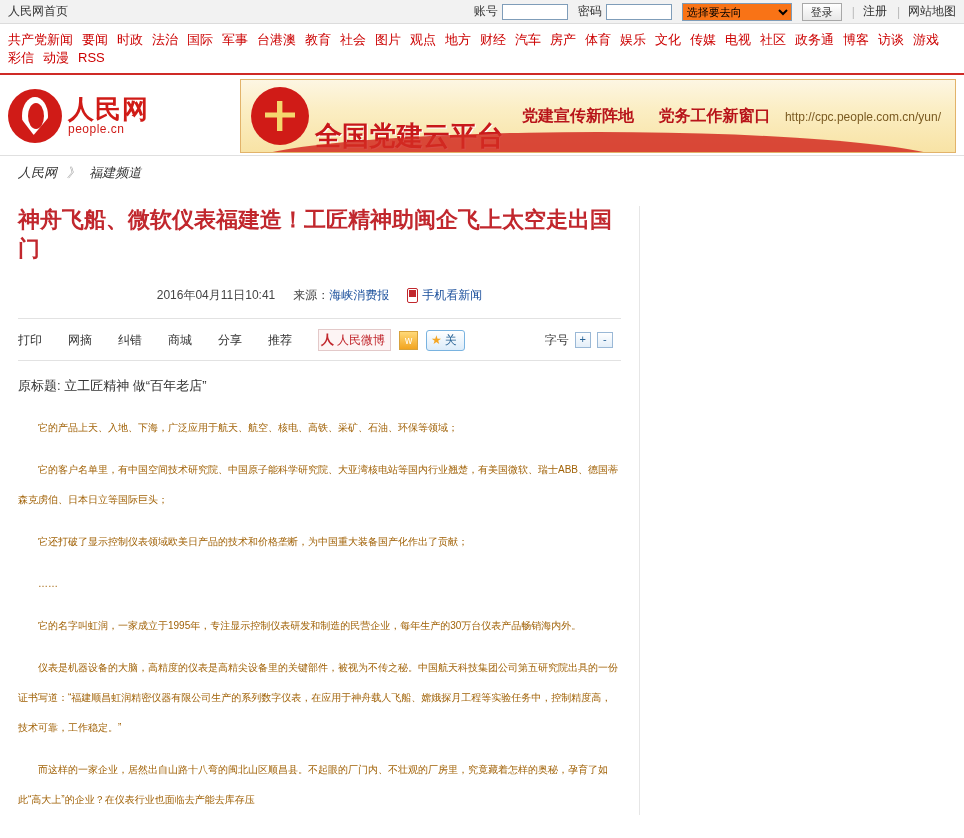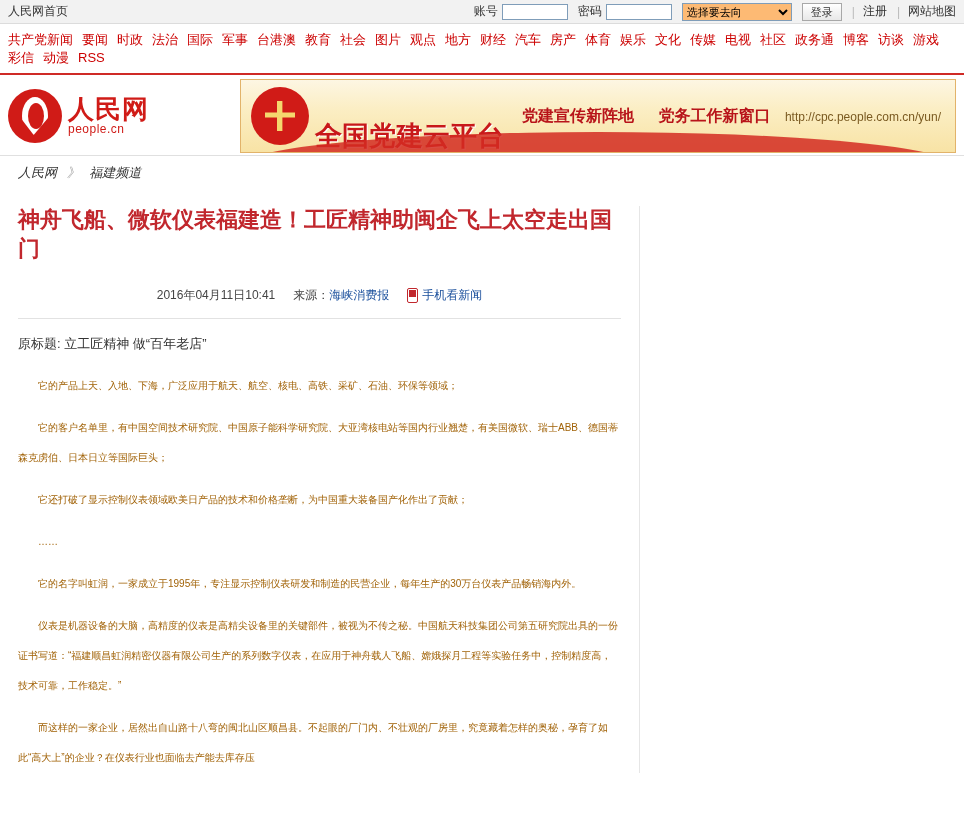--- a/index.html
+++ b/index.html
@@ -44,21 +44,21 @@
     font-size: 11px;
     margin-right: 10px;
     box-sizing: border-box;
   }
   .topbar select.sel {
     width: 110px;
     height: 18px;
     font-size: 11px;
     margin-right: 10px;
     border: 1px solid #7f9db9;
-    background: #fdba74;
+    background: #f97316;
   }
   .topbar .btn {
     border: 1px solid #a8a8a8;
     background: linear-gradient(#ffffff, #e8e8e8);
     font-size: 11px;
     padding: 1px 8px;
     height: 18px;
     line-height: 15px;
     box-sizing: border-box;
     margin-right: 10px;
@@ -399,20 +399,42 @@
     <span>2016年04月11日10:41</span>
     <span class="src">
       <span>来源：</span><a href="#">海峡消费报</a>
     </span>
     <a class="mobile" href="#">
       <span class="phone"></span>
       <span>手机看新闻</span>
     </a>
   </div>
 
+  <div class="toolbar">
+    <a class="tool" href="#">打印</a>
+    <a class="tool" href="#">网摘</a>
+    <a class="tool" href="#">纠错</a>
+    <a class="tool" href="#">商城</a>
+    <a class="tool" href="#">分享</a>
+    <a class="tool" href="#">推荐</a>
+    <a class="weibo" href="#">
+      <span class="glyph">人</span>
+      <span>人民微博</span>
+    </a>
+    <a class="sqbtn" href="#">w</a>
+    <a class="follow" href="#">
+      <span class="star">★</span>
+      <span>关</span>
+    </a>
+    <span class="fontsize">
+      <span>字号</span>
+      <a class="fsbtn" href="#">+</a>
+      <a class="fsbtn" href="#">-</a>
+    </span>
+  </div>
 
   <div class="subtitle">原标题: 立工匠精神 做“百年老店”</div>
 
   <div class="body">
     <p>它的产品上天、入地、下海，广泛应用于航天、航空、核电、高铁、采矿、石油、环保等领域；</p>
     <p>它的客户名单里，有中国空间技术研究院、中国原子能科学研究院、大亚湾核电站等国内行业翘楚，有美国微软、瑞士ABB、德国蒂森克虏伯、日本日立等国际巨头；</p>
     <p>它还打破了显示控制仪表领域欧美日产品的技术和价格垄断，为中国重大装备国产化作出了贡献；</p>
     <p>……</p>
     <p>它的名字叫虹润，一家成立于1995年，专注显示控制仪表研发和制造的民营企业，每年生产的30万台仪表产品畅销海内外。</p>
     <p>仪表是机器设备的大脑，高精度的仪表是高精尖设备里的关键部件，被视为不传之秘。中国航天科技集团公司第五研究院出具的一份证书写道：“福建顺昌虹润精密仪器有限公司生产的系列数字仪表，在应用于神舟载人飞船、嫦娥探月工程等实验任务中，控制精度高，技术可靠，工作稳定。”</p>

